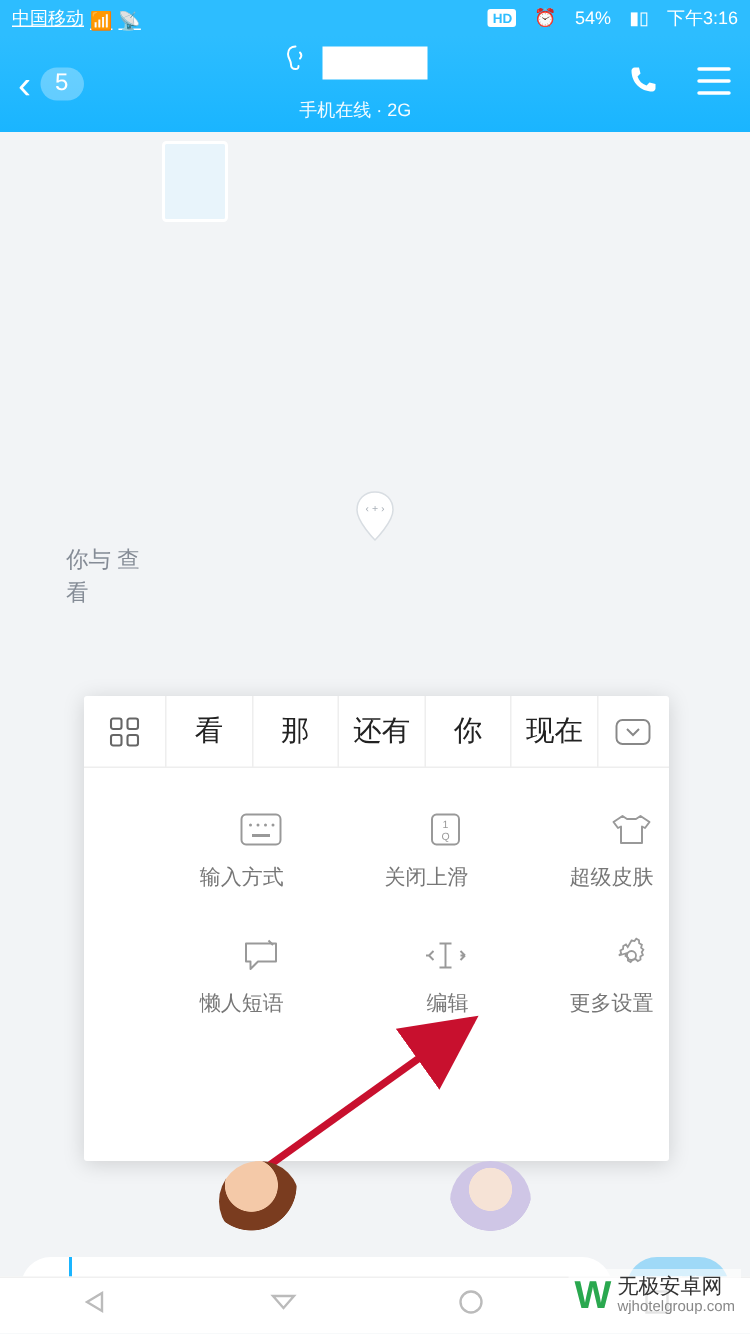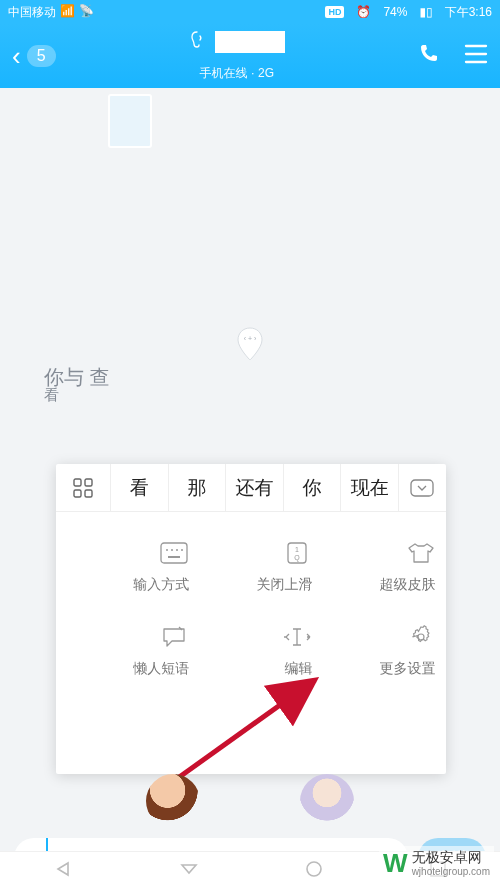--- a/index.html
+++ b/index.html
@@ -1,34 +1,34 @@
 <!DOCTYPE html>
 <html><head>
 <meta charset="utf-8">
 <style>
   * { box-sizing: border-box; margin: 0; padding: 0; }
   body { width: 500px; height: 889px; font-family: -apple-system, "Helvetica Neue", Arial, sans-serif; background: #fff; position: relative; overflow: hidden; }
   .status-bar { height: 24px; background: #2dbdff; display: flex; align-items: center; justify-content: space-between; padding: 0 8px; color: #fff; font-size: 12px; }
-  .status-left { display: flex; align-items: flex-start; gap: 4px; }
+  .status-left { display: flex; align-items: flex-end; gap: 4px; text-decoration: underline; }
   .status-right { display: flex; align-items: center; gap: 12px; }
   .hd-badge { background: #fff; color: #2dbdff; font-size: 9px; font-weight: bold; padding: 1px 3px; border-radius: 2px; }
   .header { height: 64px; background: linear-gradient(180deg, #2dbdff, #1ab5ff); display: flex; align-items: center; justify-content: space-between; padding: 0 12px; color: #fff; }
   .header-left { display: flex; align-items: center; gap: 6px; }
   .back-chevron { font-size: 26px; font-weight: 300; }
   .badge5 { background: rgba(255,255,255,.3); border-radius: 14px; padding: 2px 10px; font-size: 16px; }
   .header-center { display: flex; flex-direction: column; align-items: center; gap: 12px; }
   .name-mask { width: 70px; height: 22px; background: #fff; }
   .subtitle { font-size: 12px; opacity: .95; }
   .ear-icon { margin-right: 6px; }
   .header-right { display: flex; align-items: center; gap: 22px; }
   .chat-area { position: absolute; top: 88px; left: 0; right: 0; bottom: 38px; background: #f2f4f6; }
   .prev-img { position: absolute; top: 6px; left: 108px; width: 44px; height: 54px; background: #e8f4fb; border: 2px solid #fff; border-radius: 3px; }
   .timestamp { position: absolute; top: 228px; width: 100%; text-align: center; color: #a9b0b8; font-size: 14px; }
   .marker { position: absolute; top: 238px; left: 50%; transform: translateX(-50%); }
-  .clipped-text { position: absolute; top: 276px; left: 44px; color: #858c96; font-size: 20px; width: 410px; overflow: hidden; white-space: nowrap; }
+  .clipped-text { position: absolute; top: 276px; left: 44px; color: #858c96; font-size: 15px; width: 410px; overflow: hidden; white-space: nowrap; }
   .clipped-text2 { position: absolute; top: 298px; left: 44px; color: #858c96; font-size: 15px; }
   .popup { position: absolute; top: 376px; left: 56px; width: 390px; height: 310px; background: #fff; border-radius: 2px; box-shadow: 0 2px 14px rgba(0,0,0,.15); }
   .sugg-row { display: flex; align-items: center; height: 48px; border-bottom: 1px solid #eee; }
   .sugg-icon-cell { width: 54px; display: flex; justify-content: center; }
   .sugg-word { flex: 1; text-align: center; font-size: 19px; color: #222; border-left: 1px solid #eee; height: 48px; line-height: 48px; }
   .sugg-drop { width: 48px; display: flex; justify-content: center; align-items: center; border-left: 1px solid #eee; height: 48px; }
   .grid-area { display: flex; flex-wrap: wrap; padding: 28px 10px 10px; }
   .cell { width: 33.3%; display: flex; flex-direction: column; align-items: flex-end; gap: 10px; margin-bottom: 30px; }
   .cell-icon { width: 30px; height: 26px; display: flex; align-items: center; justify-content: center; }
   .cell-label { font-size: 14px; color: #777; }
@@ -51,21 +51,21 @@
 
 <div class="status-bar">
   <div class="status-left">
     <span>中国移动</span>
     <span>📶</span>
     <span>📡</span>
   </div>
   <div class="status-right">
     <span class="hd-badge">HD</span>
     <span>⏰</span>
-    <span>74%</span>
+    <span>54%</span>
     <span>▮▯</span>
     <span>下午3:16</span>
   </div>
 </div>
 
 <div class="header">
   <div class="header-left">
     <span class="back-chevron">‹</span>
     <span class="badge5">5</span>
   </div>

